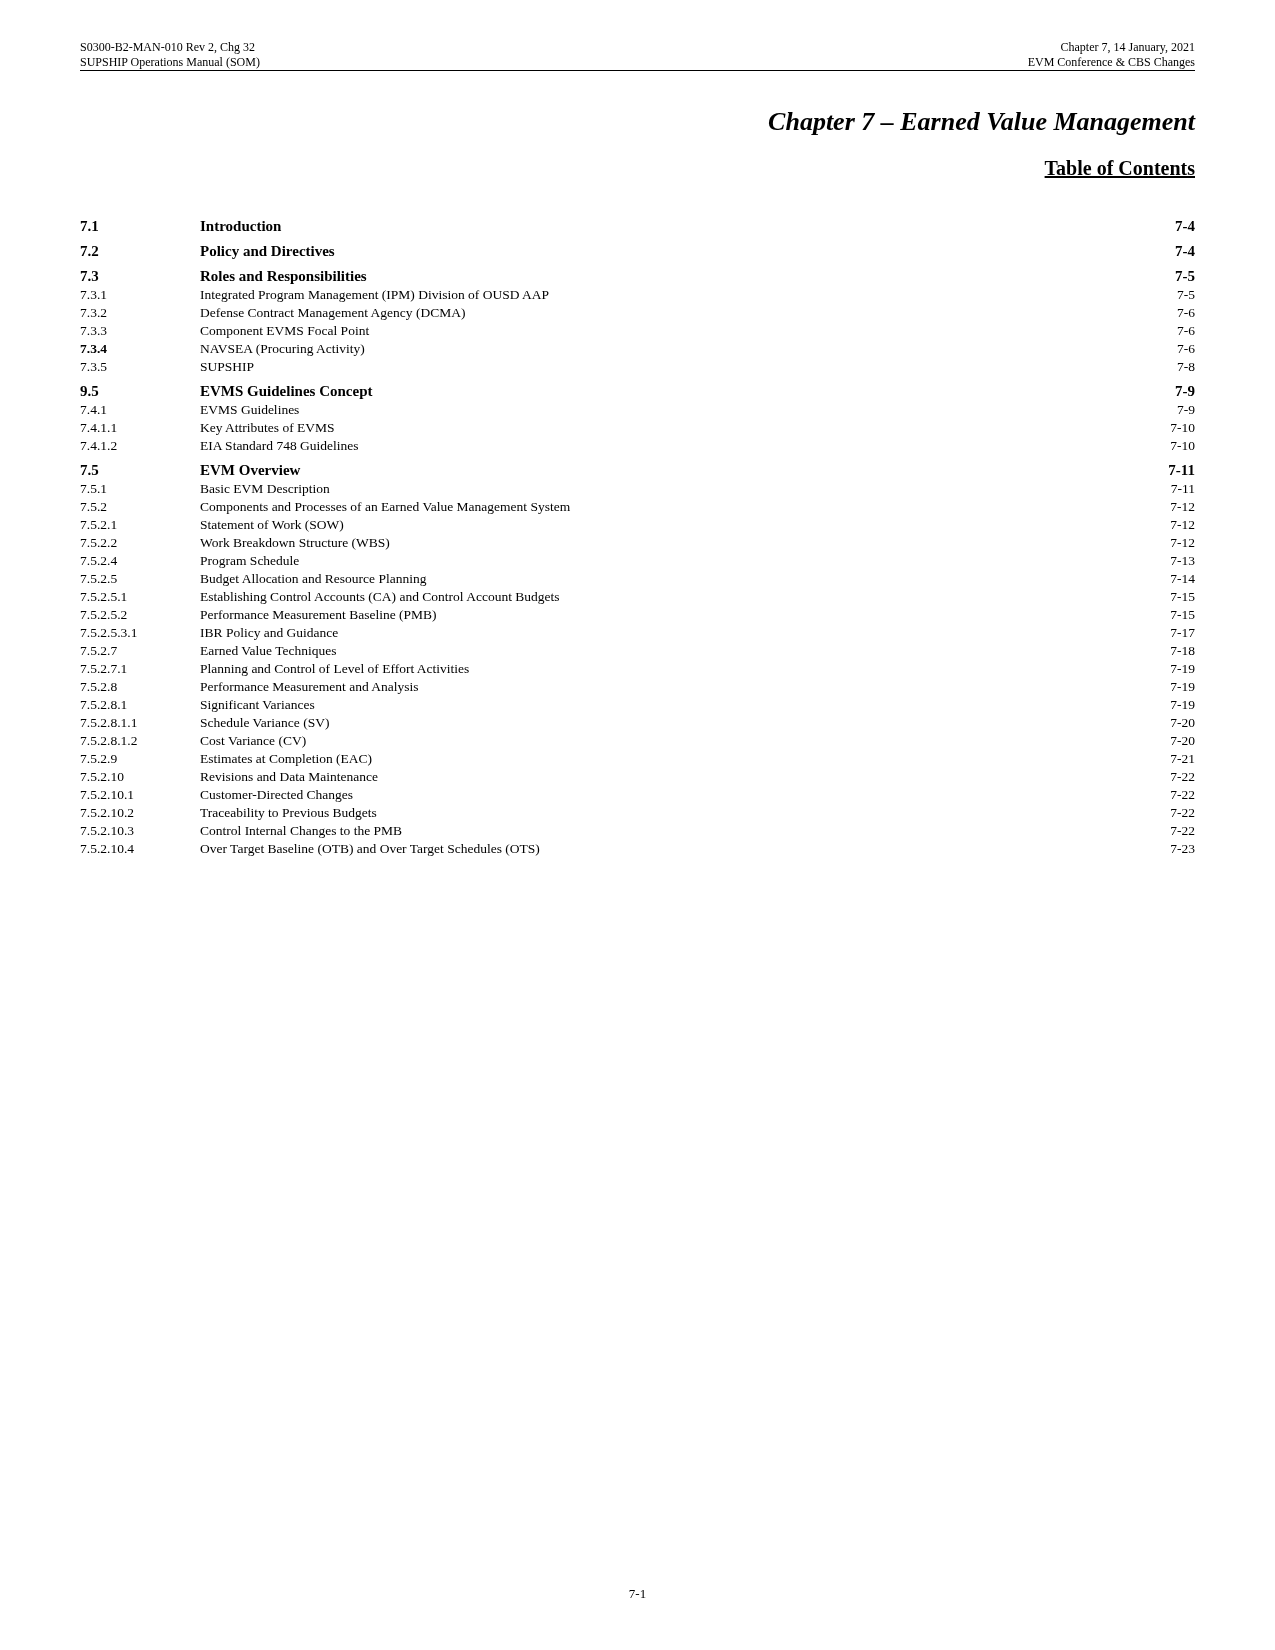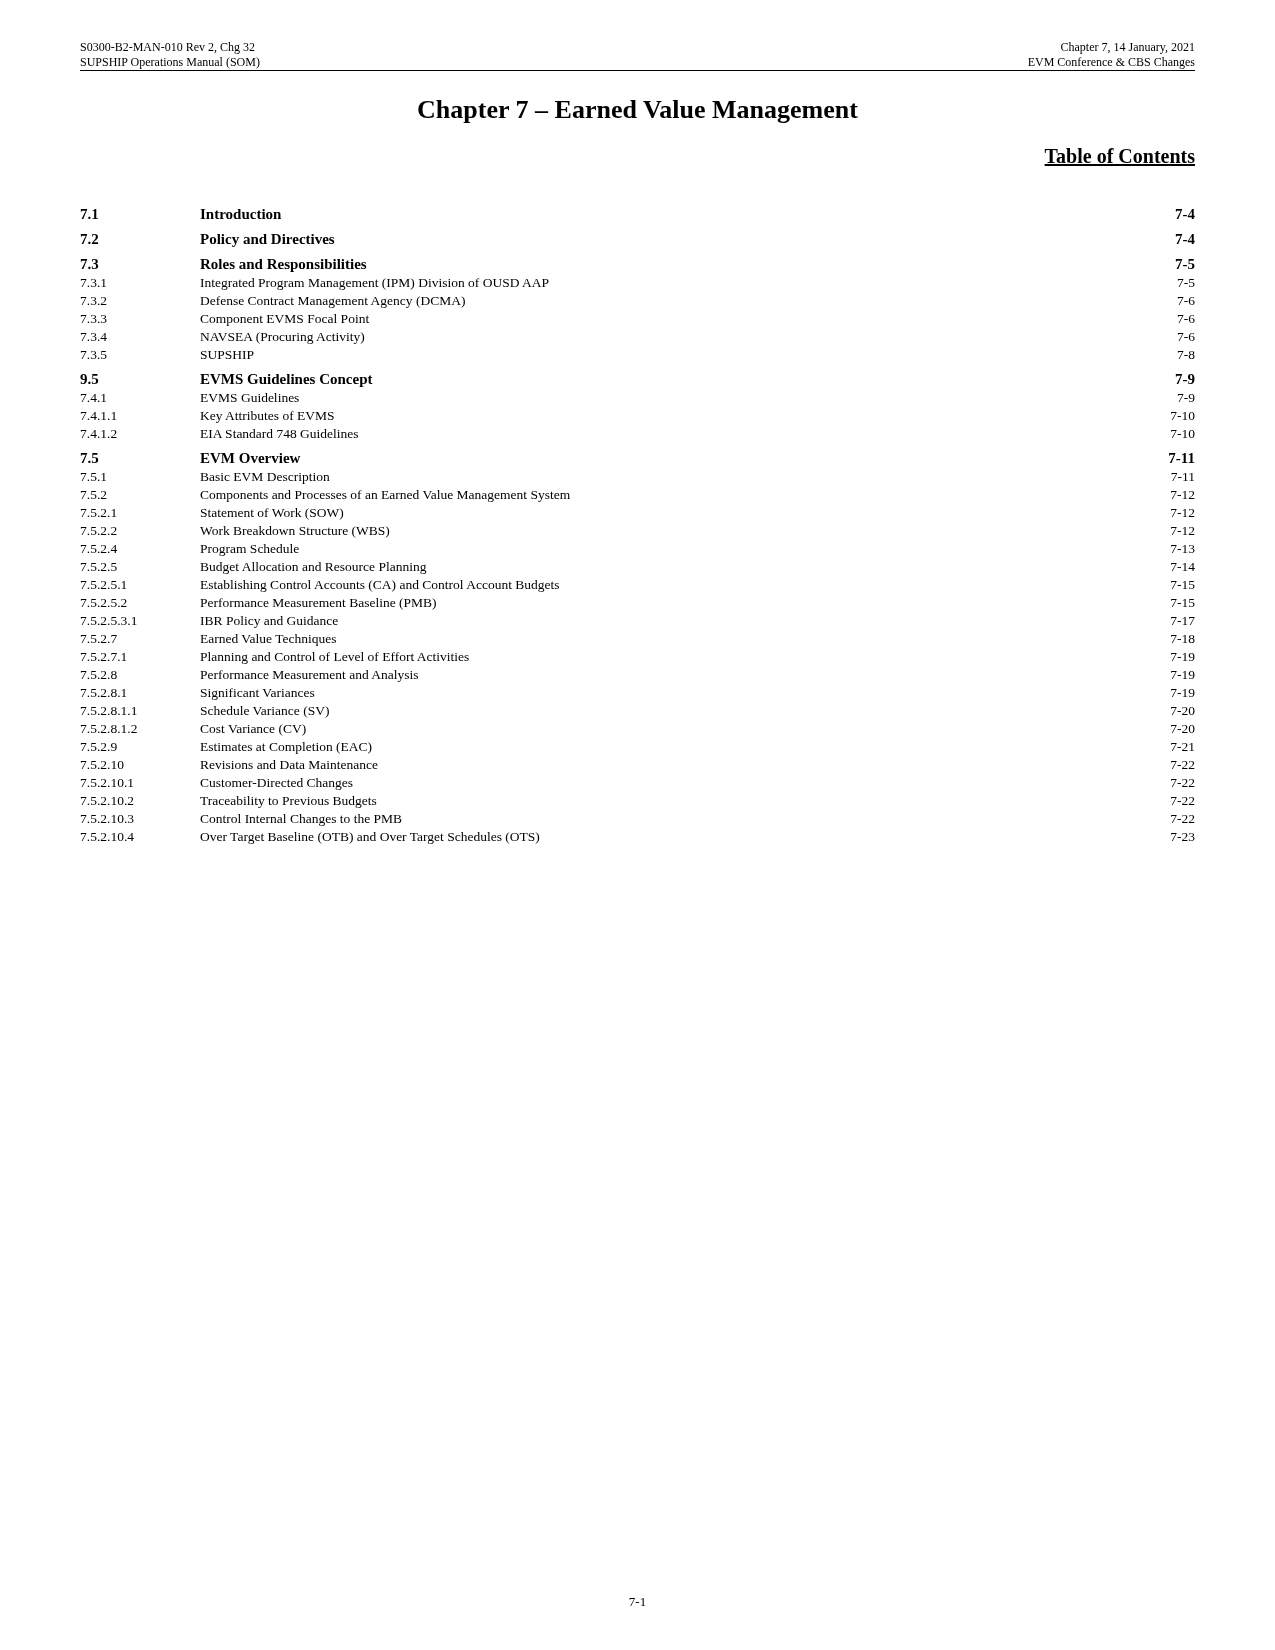--- a/index.html
+++ b/index.html
@@ -40,25 +40,26 @@
     .header-right {
       text-align: right;
     }
 
     .header-line {
       font-size: 12px;
       color: #000;
     }
 
     .chapter-title {
-      text-align: center;
-      margin-top: 24px;
+      text-align: right;
+      margin-top: 36px;
       margin-bottom: 20px;
       font-size: 26px;
       font-weight: bold;
+      font-style: italic;
     }
 
     .toc-title {
       text-align: right;
       font-size: 20px;
       font-weight: bold;
       text-decoration: underline;
       margin-bottom: 30px;
     }
 
@@ -123,21 +124,21 @@
       font-weight: bold;
       width: 80px;
     }
 
     .spacer-row td {
       height: 6px;
     }
 
     .footer {
       position: absolute;
-      bottom: 40px;
+      bottom: 48px;
       left: 0;
       right: 0;
       text-align: center;
       font-size: 13px;
     }
   </style>
 </head>
 <body>
 
 <div class="page">
@@ -189,21 +190,21 @@
           <td class="toc-subsection" style="width: 120px;">7.3.2</td>
           <td class="toc-subsection">Defense Contract Management Agency (DCMA)</td>
           <td class="toc-page">7-6</td>
         </tr>
         <tr>
           <td class="toc-subsection" style="width: 120px;">7.3.3</td>
           <td class="toc-subsection">Component EVMS Focal Point</td>
           <td class="toc-page">7-6</td>
         </tr>
         <tr>
-          <td class="toc-subsection" style="width: 120px;">7.3.4</td>
+          <td class="toc-subsection" style="width: 120px; font-weight: bold;">7.3.4</td>
           <td class="toc-subsection">NAVSEA (Procuring Activity)</td>
           <td class="toc-page">7-6</td>
         </tr>
         <tr>
           <td class="toc-subsection" style="width: 120px;">7.3.5</td>
           <td class="toc-subsection">SUPSHIP</td>
           <td class="toc-page">7-8</td>
         </tr>
         <tr class="spacer-row">
           <td colspan="3"></td>

